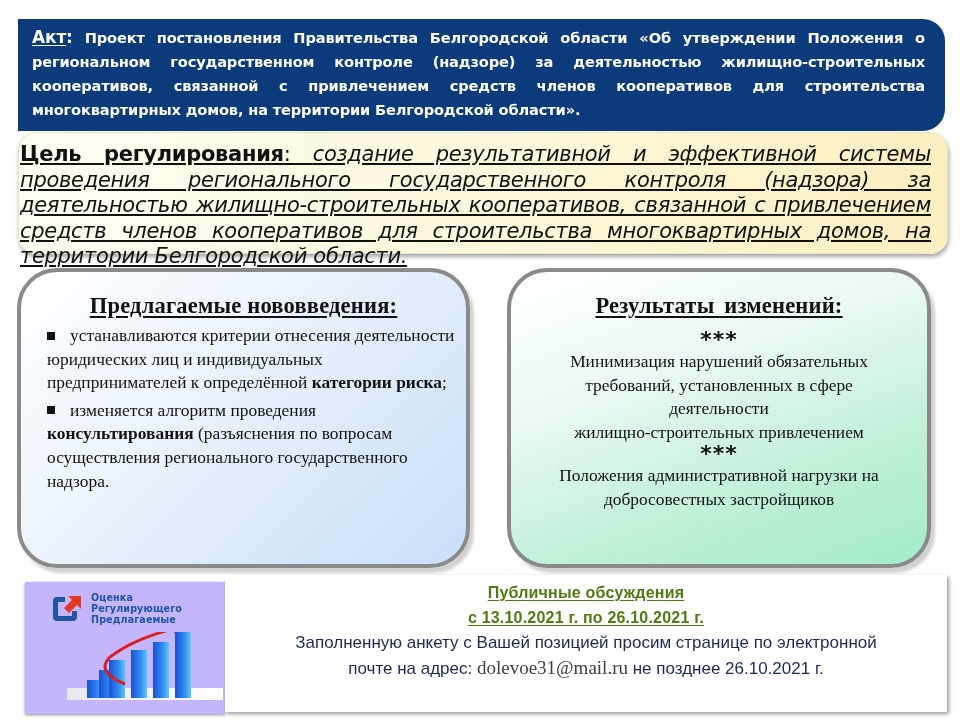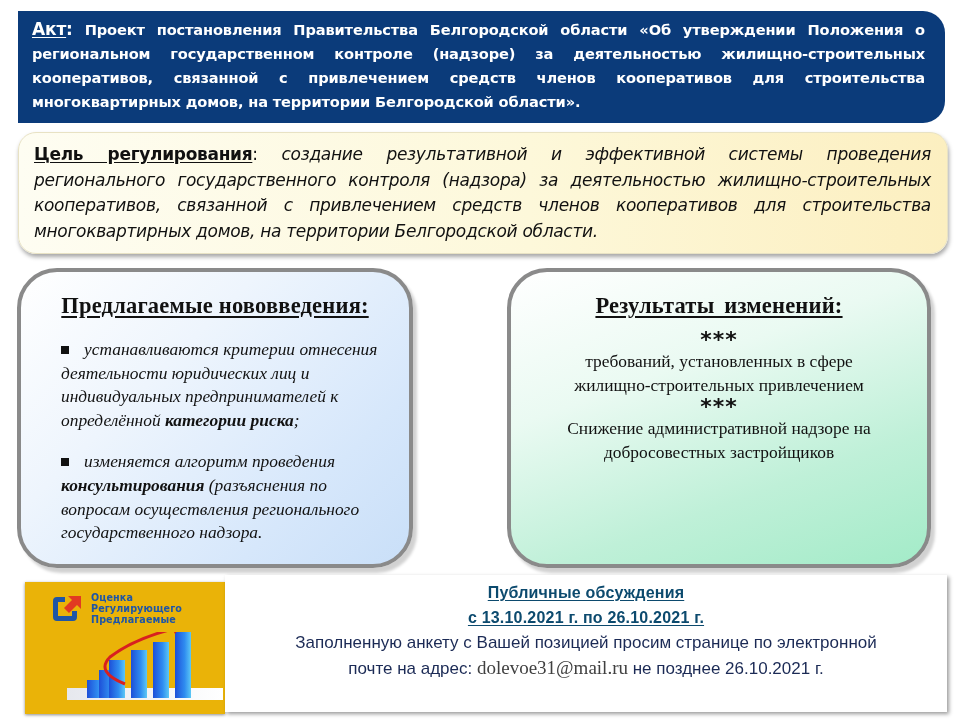--- a/index.html
+++ b/index.html
@@ -1,21 +1,21 @@
 <!DOCTYPE html>
 <html><head>
 <meta charset="utf-8">
 <style>
   * { box-sizing: border-box; margin: 0; padding: 0; }
   html, body { width: 960px; height: 720px; background: #ffffff; overflow: hidden; }
   body { position: relative; font-family: "DejaVu Sans", sans-serif; }
 
   
   .act-box {
-    position: absolute; left: 18px; top: 11px; width: 927px; height: 112px;
+    position: absolute; left: 18px; top: 19px; width: 927px; height: 112px;
     background: #0b3b7a;
     border-radius: 0 22px 22px 0;
     padding: 6px 20px 0 14px;
     color: #ffffff;
     font-family: "DejaVu Sans", sans-serif;
     font-size: 14.6px; font-weight: bold;
     line-height: 24px;
     text-align: justify;
     text-align-last: left;
     letter-spacing: -0.15px;
@@ -23,43 +23,44 @@
   .act-label { font-size: 17px; text-decoration: underline; text-underline-offset: 2px; }
   .act-colon { font-size: 17px; }
 
   
   .goal-box {
     position: absolute; left: 18px; top: 132px; width: 930px; height: 122px;
     border-radius: 18px;
     background: linear-gradient(90deg, #fefdf2 0%, #fdf8da 55%, #fcefc0 100%);
     box-shadow: 1px 3px 4px rgba(0,0,0,0.35);
     border: 1px solid #e8e2c4;
-    padding: 9px 16px 0 15px;
+    padding: 9px 16px 0 1px;
     color: #111111;
     font-family: "DejaVu Sans", sans-serif;
-    font-size: 17px;
+    font-size: 21px;
     line-height: 25.5px;
     text-align: justify;
     text-align-last: left;
     letter-spacing: -0.3px;
+    text-decoration: underline;
   }
   .goal-label { font-weight: bold; text-decoration: underline; text-underline-offset: 2px; }
   .goal-text { font-style: italic; }
 
   
   .panel {
     position: absolute; top: 268px; height: 300px;
     border: 4px solid #8a8a8a;
     border-radius: 40px;
     box-shadow: 4px 5px 3px rgba(0,0,0,0.18);
     font-family: "Liberation Serif", serif;
     color: #111111;
   }
   .panel-left {
-    left: 17px; width: 396px;
+    left: 17px; width: 453px;
     background: linear-gradient(135deg, #ffffff 0%, #eef5fd 35%, #d6e7fb 75%, #c9dff8 100%);
     padding: 20px 0 0 22px;
   }
   .panel-right {
     left: 507px; width: 424px;
     background: linear-gradient(160deg, #ffffff 0%, #eafaf2 35%, #bff0d8 70%, #a3ebc8 100%);
     padding: 20px 0 0 0;
     text-align: center;
   }
   .panel-title {
@@ -67,34 +68,34 @@
     font-weight: bold; font-size: 22.5px;
     text-decoration: underline; text-underline-offset: 3px;
     text-align: center;
     line-height: 28px;
     letter-spacing: 0.2px;
   }
   .panel-left .panel-title { padding-right: 22px; margin-bottom: 2px; }
   .panel-right .panel-title { margin-bottom: 10px; word-spacing: 4px; }
 
   .item-list { font-size: 17.4px; line-height: 23.6px; }
-  .item-list p { margin: 18px; font-style: italic; }
+  .item-list p { margin: 4px; }
   .bullet {
     display: inline-block; width: 8px; height: 8px; background: #111;
     margin: 0 15px 3px 0; vertical-align: middle;
   }
   .bold { font-weight: bold; }
 
   .stars { font-size: 22px; font-weight: bold; line-height: 20px; letter-spacing: 1px; font-family: "DejaVu Sans", sans-serif; }
   .result-text { font-size: 17.4px; line-height: 23.6px; }
 
   
   .logo-box {
     position: absolute; left: 25px; top: 582px; width: 200px; height: 132px;
-    background: #eab308;
+    background: #c4b5fd;
     box-shadow: 0 1px 3px rgba(0,0,0,0.45);
   }
   .logo-mark { position: absolute; left: 26px; top: 12px; width: 32px; height: 30px; }
   .logo-text {
     position: absolute; left: 66px; top: 10px;
     font-family: "DejaVu Sans", sans-serif; font-weight: bold;
     color: #1f56a6; font-size: 9.6px; line-height: 11px;
     letter-spacing: 0.1px;
   }
   .logo-chart { position: absolute; left: 40px; top: 50px; width: 160px; height: 76px; }
@@ -103,21 +104,21 @@
     position: absolute; left: 225px; top: 575px; width: 722px; height: 137px;
     background: #ffffff;
     box-shadow: 2px 2px 4px rgba(0,0,0,0.4);
     text-align: center;
     font-family: "Liberation Sans", sans-serif;
     color: #1b2a55;
     padding-top: 5px;
   }
   .info-line { font-size: 17px; line-height: 25px; display: block; }
   .info-link {
-    color: #0c4a6e; font-weight: bold; text-decoration: underline;
+    color: #4d7c0f; font-weight: bold; text-decoration: underline;
     text-underline-offset: 2px; font-size: 16px; letter-spacing: 0.2px;
   }
   .info-email { color: #404040; font-family: "Liberation Serif", serif; font-size: 19px; }
 </style>
 </head>
 <body>
 
 <div class="act-box">
   <span class="act-label">Акт</span><span class="act-colon">:</span><span> Проект постановления Правительства Белгородской области «Об утверждении Положения о региональном государственном контроле (надзоре) за деятельностью жилищно-строительных кооперативов, связанной с привлечением средств членов кооперативов для строительства многоквартирных домов, на территории Белгородской области».</span>
 </div>
@@ -135,26 +136,28 @@
     <p>
       <span class="bullet"></span><span>изменяется алгоритм проведения </span><span class="bold">консультирования</span><span> (разъяснения по вопросам осуществления  регионального государственного надзора.</span>
     </p>
   </div>
 </div>
 
 <div class="panel panel-right">
   <div class="panel-title">Результаты изменений:</div>
   <div class="stars">***</div>
   <div class="result-text">
+    <div>Минимизация нарушений обязательных</div>
     <div>требований, установленных в сфере</div>
+    <div>деятельности</div>
     <div>жилищно-строительных привлечением</div>
   </div>
   <div class="stars">***</div>
   <div class="result-text">
-    <div>Снижение административной надзоре на</div>
+    <div>Положения административной нагрузки на</div>
     <div>добросовестных  застройщиков</div>
   </div>
 </div>
 
 <div class="logo-box">
   <svg class="logo-mark" viewBox="0 0 32 30">
     <path d="M14 3 H6 Q2 3 2 7 V23 Q2 27 6 27 H22 Q26 27 26 23 V17 H21 V22 H7 V8 H14 Z" fill="#1f56a6"></path>
     <path d="M17 2 H30 V15 L26 11 L18 19 L13 14 L21 6 Z" fill="#e23a22"></path>
   </svg>
   <div class="logo-text">

